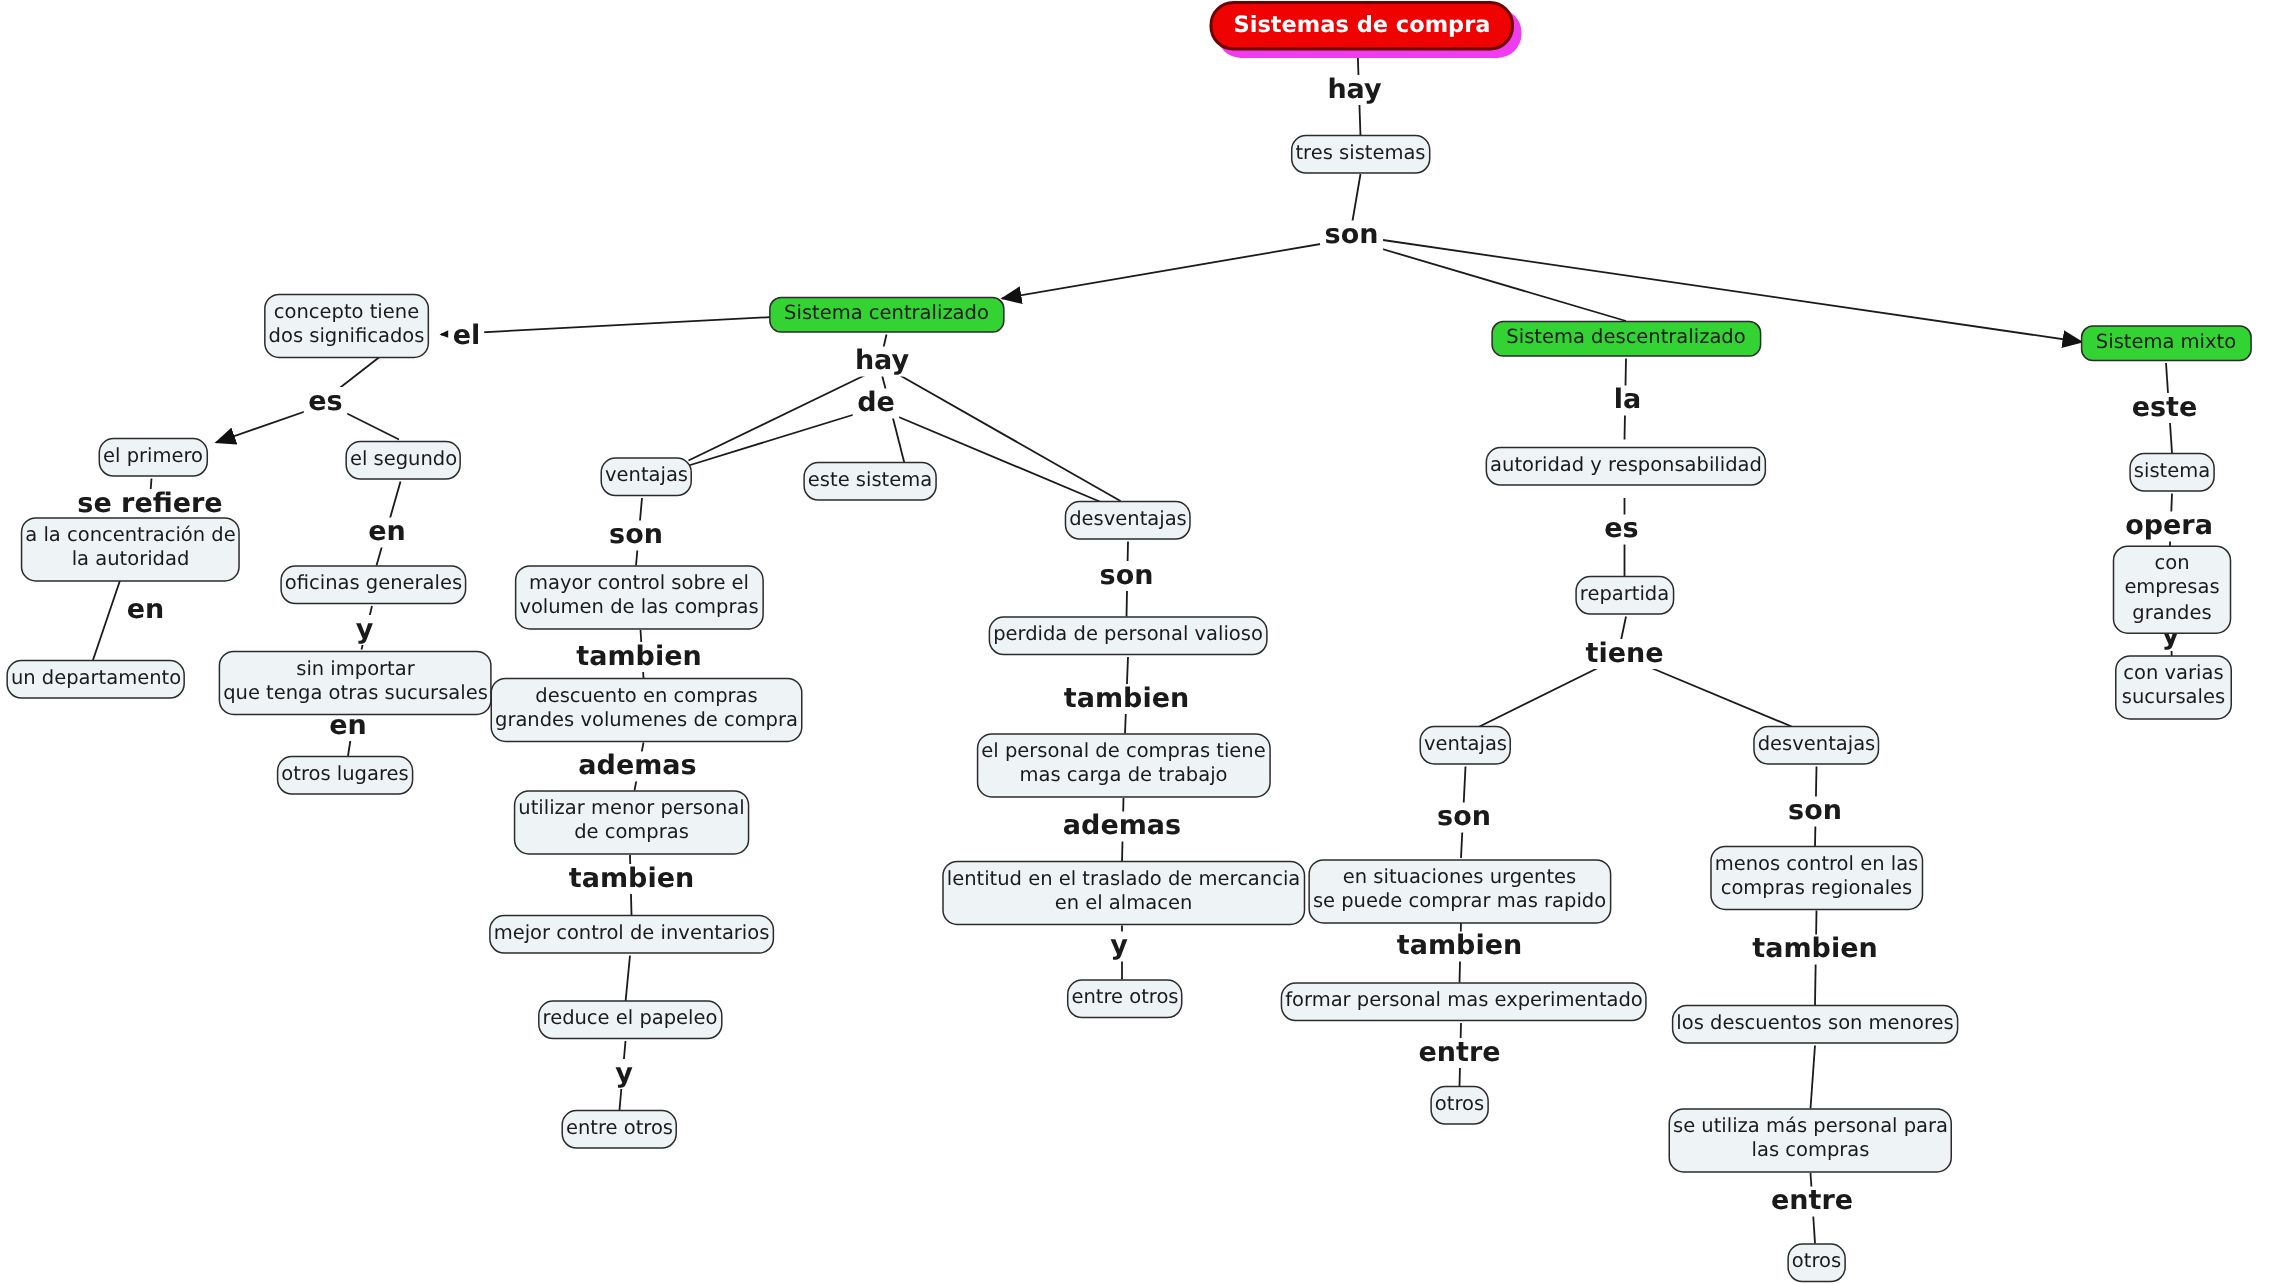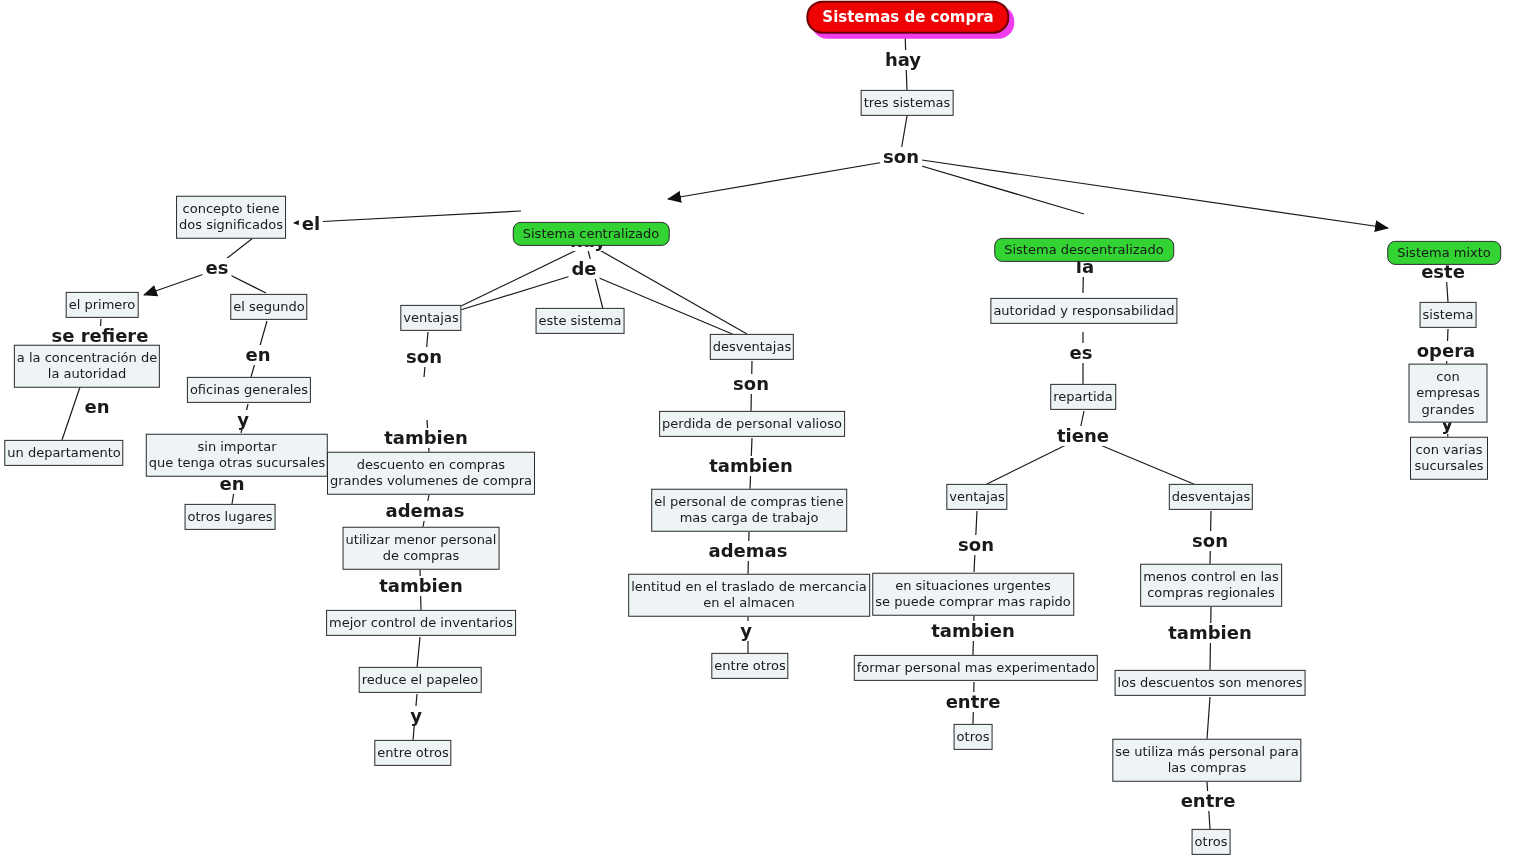--- a/index.html
+++ b/index.html
@@ -19,32 +19,31 @@
     font-family:"DejaVu Sans","Liberation Sans",sans-serif;
     color:var(--text);
   }
   #canvas{position:absolute;inset:0;}
   svg.wires{position:absolute;left:0;top:0;z-index:1;}
   .node{
     position:absolute;z-index:3;
     transform:translate(-50%,-50%);
     background:var(--node-bg);
     border:1px solid var(--node-border);
-    border-radius:0;
+    border-radius:10px;
     padding:4px 2px;
     font-size:13px;line-height:1.25;
     text-align:center;white-space:pre-line;
     box-sizing:border-box;
   }
   .node.system{
     background:var(--system-bg);
     border-radius:8px;
     padding:3px 9px;
     white-space:nowrap;
-    margin-top:24px;
   }
   .node.root{
     background:var(--root-bg);
     border:2px solid #6d0000;
     border-radius:16px;
     box-shadow:5px 5px 0 var(--root-shadow);
     color:#ffffff;font-weight:bold;font-size:15px;
     padding:5px 14px;white-space:nowrap;
   }
   .link-label{
@@ -129,20 +128,22 @@
 la autoridad</div>
   <div class="node" style="left:64px;top:453px">un departamento</div>
   <div class="node" style="left:249px;top:390px">oficinas generales</div>
   <div class="node" style="left:237px;top:455px">sin importar
 que tenga otras sucursales</div>
   <div class="node" style="left:230px;top:517px">otros lugares</div>
 
   <div class="node" style="left:431px;top:318px">ventajas</div>
   <div class="node" style="left:580px;top:321px">este sistema</div>
   <div class="node" style="left:752px;top:347px">desventajas</div>
+  <div class="node" style="left:426px;top:398px">mayor control sobre el
+volumen de las compras</div>
   <div class="node" style="left:431px;top:473px">descuento en compras
 grandes volumenes de compra</div>
   <div class="node" style="left:421px;top:548px">utilizar menor personal
 de compras</div>
   <div class="node" style="left:421px;top:623px">mejor control de inventarios</div>
   <div class="node" style="left:420px;top:680px">reduce el papeleo</div>
   <div class="node" style="left:413px;top:753px">entre otros</div>
   <div class="node" style="left:752px;top:424px">perdida de personal valioso</div>
   <div class="node" style="left:749px;top:510px">el personal de compras tiene
 mas carga de trabajo</div>

